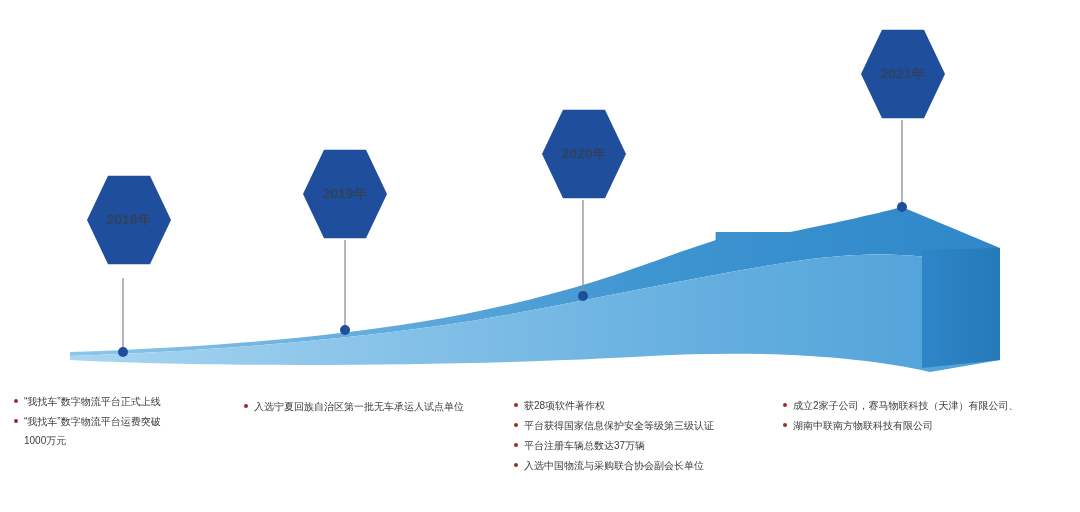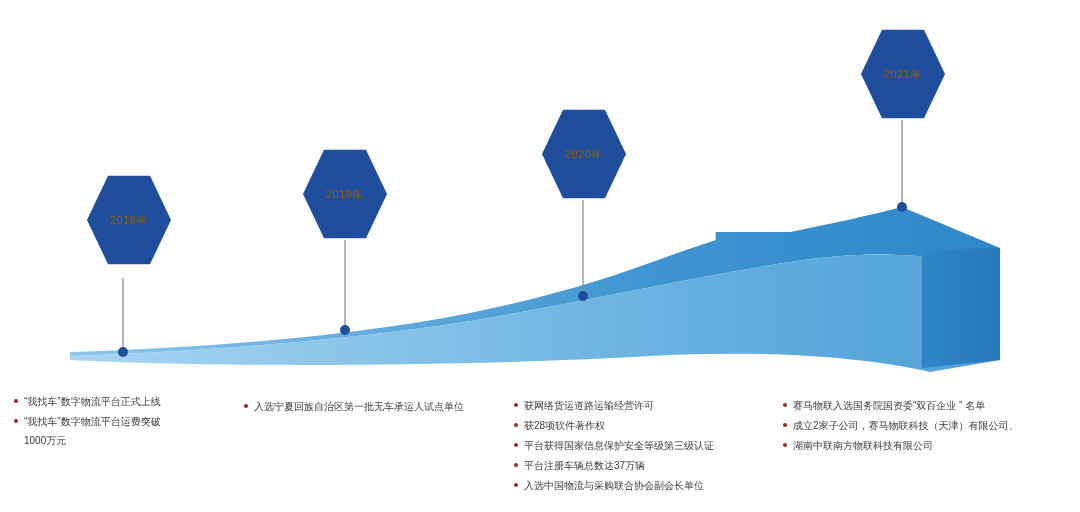--- a/index.html
+++ b/index.html
@@ -15,21 +15,21 @@
   .hex{
     position:absolute;width:84px;height:92px;
     display:flex;align-items:center;justify-content:center;
   }
   .hex .hexshape{
     position:absolute;inset:0;
     background:#1e4e9c;
     clip-path:polygon(25% 2%,75% 2%,100% 50%,75% 98%,25% 98%,0% 50%);
   }
   .hex .hexlabel{
-    position:relative;z-index:2;color:#a16207;font-size:11px;letter-spacing:.5px;
+    position:relative;z-index:2;color:#404040;font-size:13px;letter-spacing:.5px;
     white-space:nowrap;text-shadow:0 0 1px rgba(0,0,0,.15);
   }
 
   
   .col{position:absolute;color:#3b3b3b;font-size:10px;line-height:19px;}
   .bullet-row{display:flex;align-items:flex-start;margin-bottom:1px;}
   .bullet-dot{
     width:4px;height:4px;background:#9e2b25;border-radius:50%;
     margin-top:7px;margin-right:6px;flex:0 0 auto;
   }
@@ -149,47 +149,39 @@
   <div class="col col-2">
     <div class="bullet-row">
       <span class="bullet-dot"></span>
       <span class="bullet-text">入选宁夏回族自治区第一批无车承运人试点单位</span>
     </div>
   </div>
 
   <div class="col col-3">
     <div class="bullet-row">
       <span class="bullet-dot"></span>
-      <span class="bullet-text">获网络货运道路运输经营许可</span>
-    </div>
-    <div class="bullet-row">
-      <span class="bullet-dot"></span>
       <span class="bullet-text">获28项软件著作权</span>
     </div>
     <div class="bullet-row">
       <span class="bullet-dot"></span>
       <span class="bullet-text">平台获得国家信息保护安全等级第三级认证</span>
     </div>
     <div class="bullet-row">
       <span class="bullet-dot"></span>
       <span class="bullet-text">平台注册车辆总数达37万辆</span>
     </div>
     <div class="bullet-row">
       <span class="bullet-dot"></span>
       <span class="bullet-text">入选中国物流与采购联合协会副会长单位</span>
     </div>
   </div>
 
   <div class="col col-4">
     <div class="bullet-row">
       <span class="bullet-dot"></span>
-      <span class="bullet-text">赛马物联入选国务院国资委“双百企业 ” 名单</span>
-    </div>
-    <div class="bullet-row">
-      <span class="bullet-dot"></span>
       <span class="bullet-text">成立2家子公司，赛马物联科技（天津）有限公司、</span>
     </div>
     <div class="bullet-row">
       <span class="bullet-dot"></span>
       <span class="bullet-text">湖南中联南方物联科技有限公司</span>
     </div>
   </div>
 
 </div>
 

